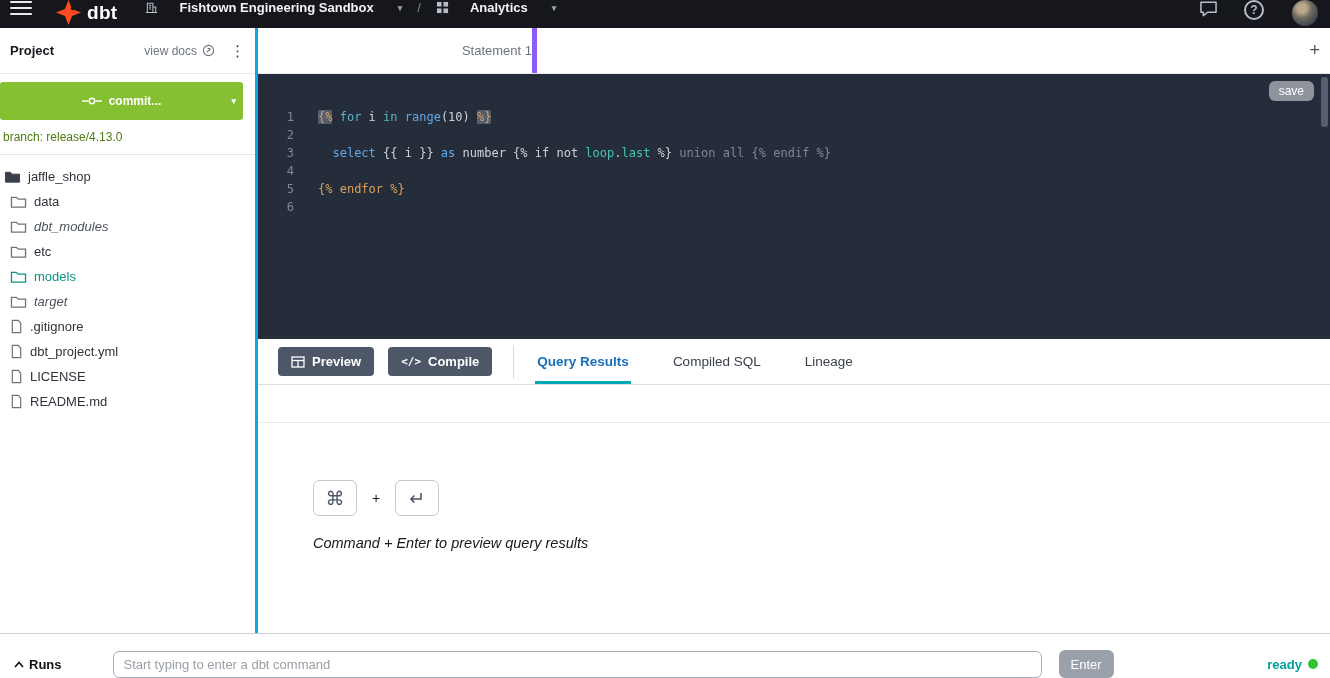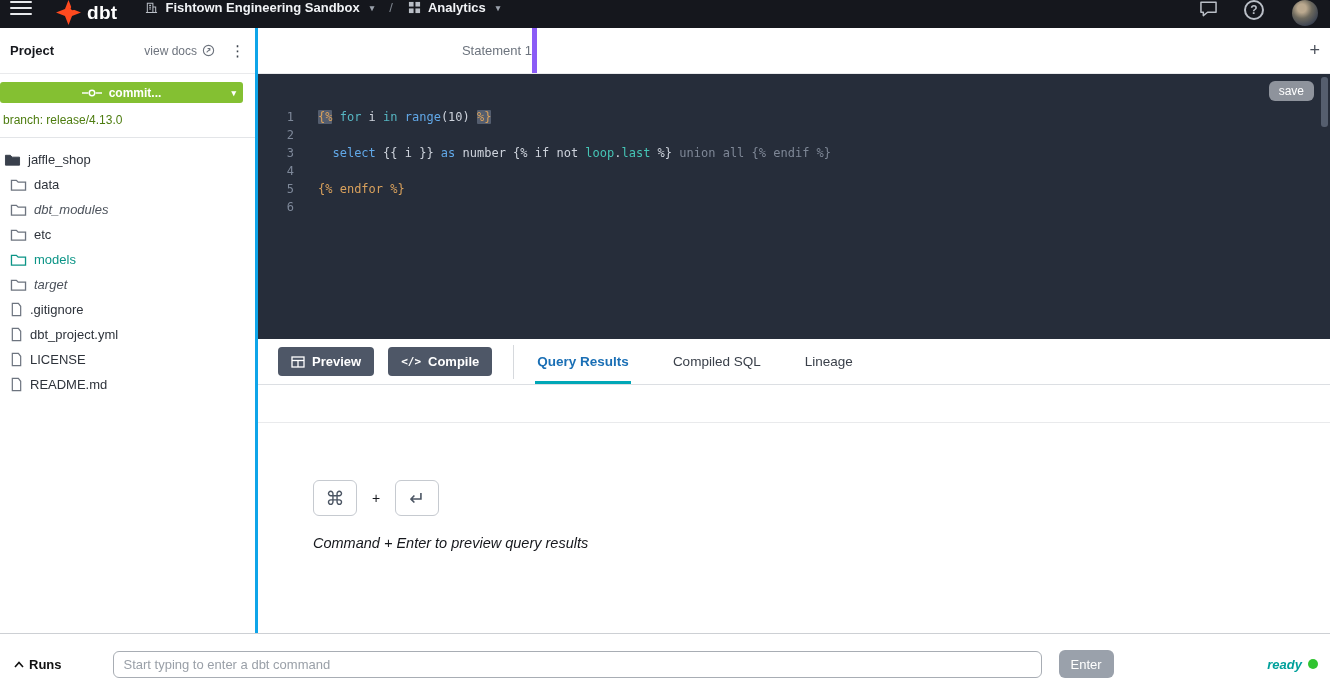--- a/index.html
+++ b/index.html
@@ -8,21 +8,21 @@
   .app { width:1330px; height:678px; display:flex; flex-direction:column; }
 
   
   .topbar { flex:0 0 28px; height:28px; background:#15171d; display:flex; align-items:flex-start;
             padding:0 12px 0 10px; }
   .hamburger { width:22px; height:16px; background:none; border:none; cursor:pointer;
                display:flex; flex-direction:column; justify-content:space-between; padding:1px 0; }
   .hamburger span { display:block; height:2px; background:#e8eaed; border-radius:1px; }
   .logo { display:flex; align-items:center; gap:6px; margin-left:24px; cursor:pointer; }
   .logotext { color:#fff; font-size:19px; font-weight:bold; letter-spacing:.3px; }
-  .switcher { display:flex; align-items:center; gap:7px; color:#f1f3f6; font-size:13px;
+  .switcher { display:flex; align-items:center; gap:21px; color:#f1f3f6; font-size:13px;
               font-weight:bold; cursor:pointer; }
   .sw-org { margin-left:28px; }
   .slash { color:#7e858f; margin:0 15px; font-size:13px; }
   .chev { color:#9aa1ab; font-size:9px; margin-left:3px; }
   .tbicon { color:#b9bec6; }
   .tb-spacer { flex:1; }
   .tb-btn { background:none; border:none; cursor:pointer; color:#b9bec6; display:flex;
             align-items:center; margin-left:26px; }
   .help-btn { width:20px; height:20px; border:2px solid #b9bec6; border-radius:50%;
               font-size:12px; font-weight:bold; justify-content:center; }
@@ -36,21 +36,21 @@
   .sidebar { flex:0 0 258px; width:258px; border-right:3px solid #0ea5e9; display:flex;
              flex-direction:column; background:#fff; }
   .sb-header { flex:0 0 46px; display:flex; align-items:center; padding:0 10px;
                border-bottom:1px solid #e9eaec; }
   .sb-title { font-size:13px; font-weight:bold; color:#16181d; }
   .sb-sp { flex:1; }
   .view-docs { display:flex; align-items:center; gap:5px; color:#6e747e; font-size:12px;
                cursor:pointer; background:none; border:none; }
   .kebab { margin-left:15px; color:#3c424c; font-size:15px; background:none; border:none;
            cursor:pointer; line-height:1; }
-  .commit-btn { margin:8px 15px 0 0; width:243px; height:21px; border:none; border-radius:3px;
+  .commit-btn { margin:8px 15px 0 0; width:243px; height:38px; border:none; border-radius:3px;
                 background:#84c032; color:#fff; font-size:12px; font-weight:bold;
                 display:flex; align-items:center; justify-content:center; gap:7px;
                 cursor:pointer; position:relative; }
   .commit-chev { position:absolute; right:7px; top:0; bottom:0; display:flex; align-items:center;
                  color:#fff; font-size:9px; }
   .branch { margin:10px 0 0 3px; font-size:12px; color:#4d7c0f; }
   .sb-divider { margin-top:10px; border-bottom:1px solid #e3e5e8; }
   .tree { padding-top:9px; }
   .tree-item { height:25px; display:flex; align-items:center; gap:7px; padding-left:10px;
                font-size:13px; color:#2e333b; cursor:pointer; }
@@ -121,21 +121,21 @@
                background:#fff; padding:16px 12px 0 14px; }
   .runs { display:flex; align-items:center; gap:5px; font-size:13px; font-weight:bold;
           color:#111; cursor:pointer; background:none; border:none; }
   .cmd-input { width:929px; height:27px; margin-left:51px; border:1px solid #a8adb4;
                border-radius:6px; font-size:13px; padding:0 10px; color:#333;
                font-family:"Liberation Sans",sans-serif; outline:none; }
   .cmd-input::placeholder { color:#9aa0a8; }
   .enter-btn { margin-left:17px; height:28px; padding:0 12px; background:#9aa1ab; color:#fff;
                border:none; border-radius:6px; font-size:13px; cursor:pointer; }
   .bb-spacer { flex:1; }
-  .ready { color:#00a09b; font-size:13px; font-weight:bold;font-style:italic; }
+  .ready { color:#00a09b; font-size:13px; font-weight:bold; }
   .dot { width:10px; height:10px; border-radius:50%; background:#31c431; margin-left:6px; }
 </style>
 </head>
 <body>
 
 <div class="app">
 
   <header class="topbar">
     <button class="hamburger">
       <span></span>

